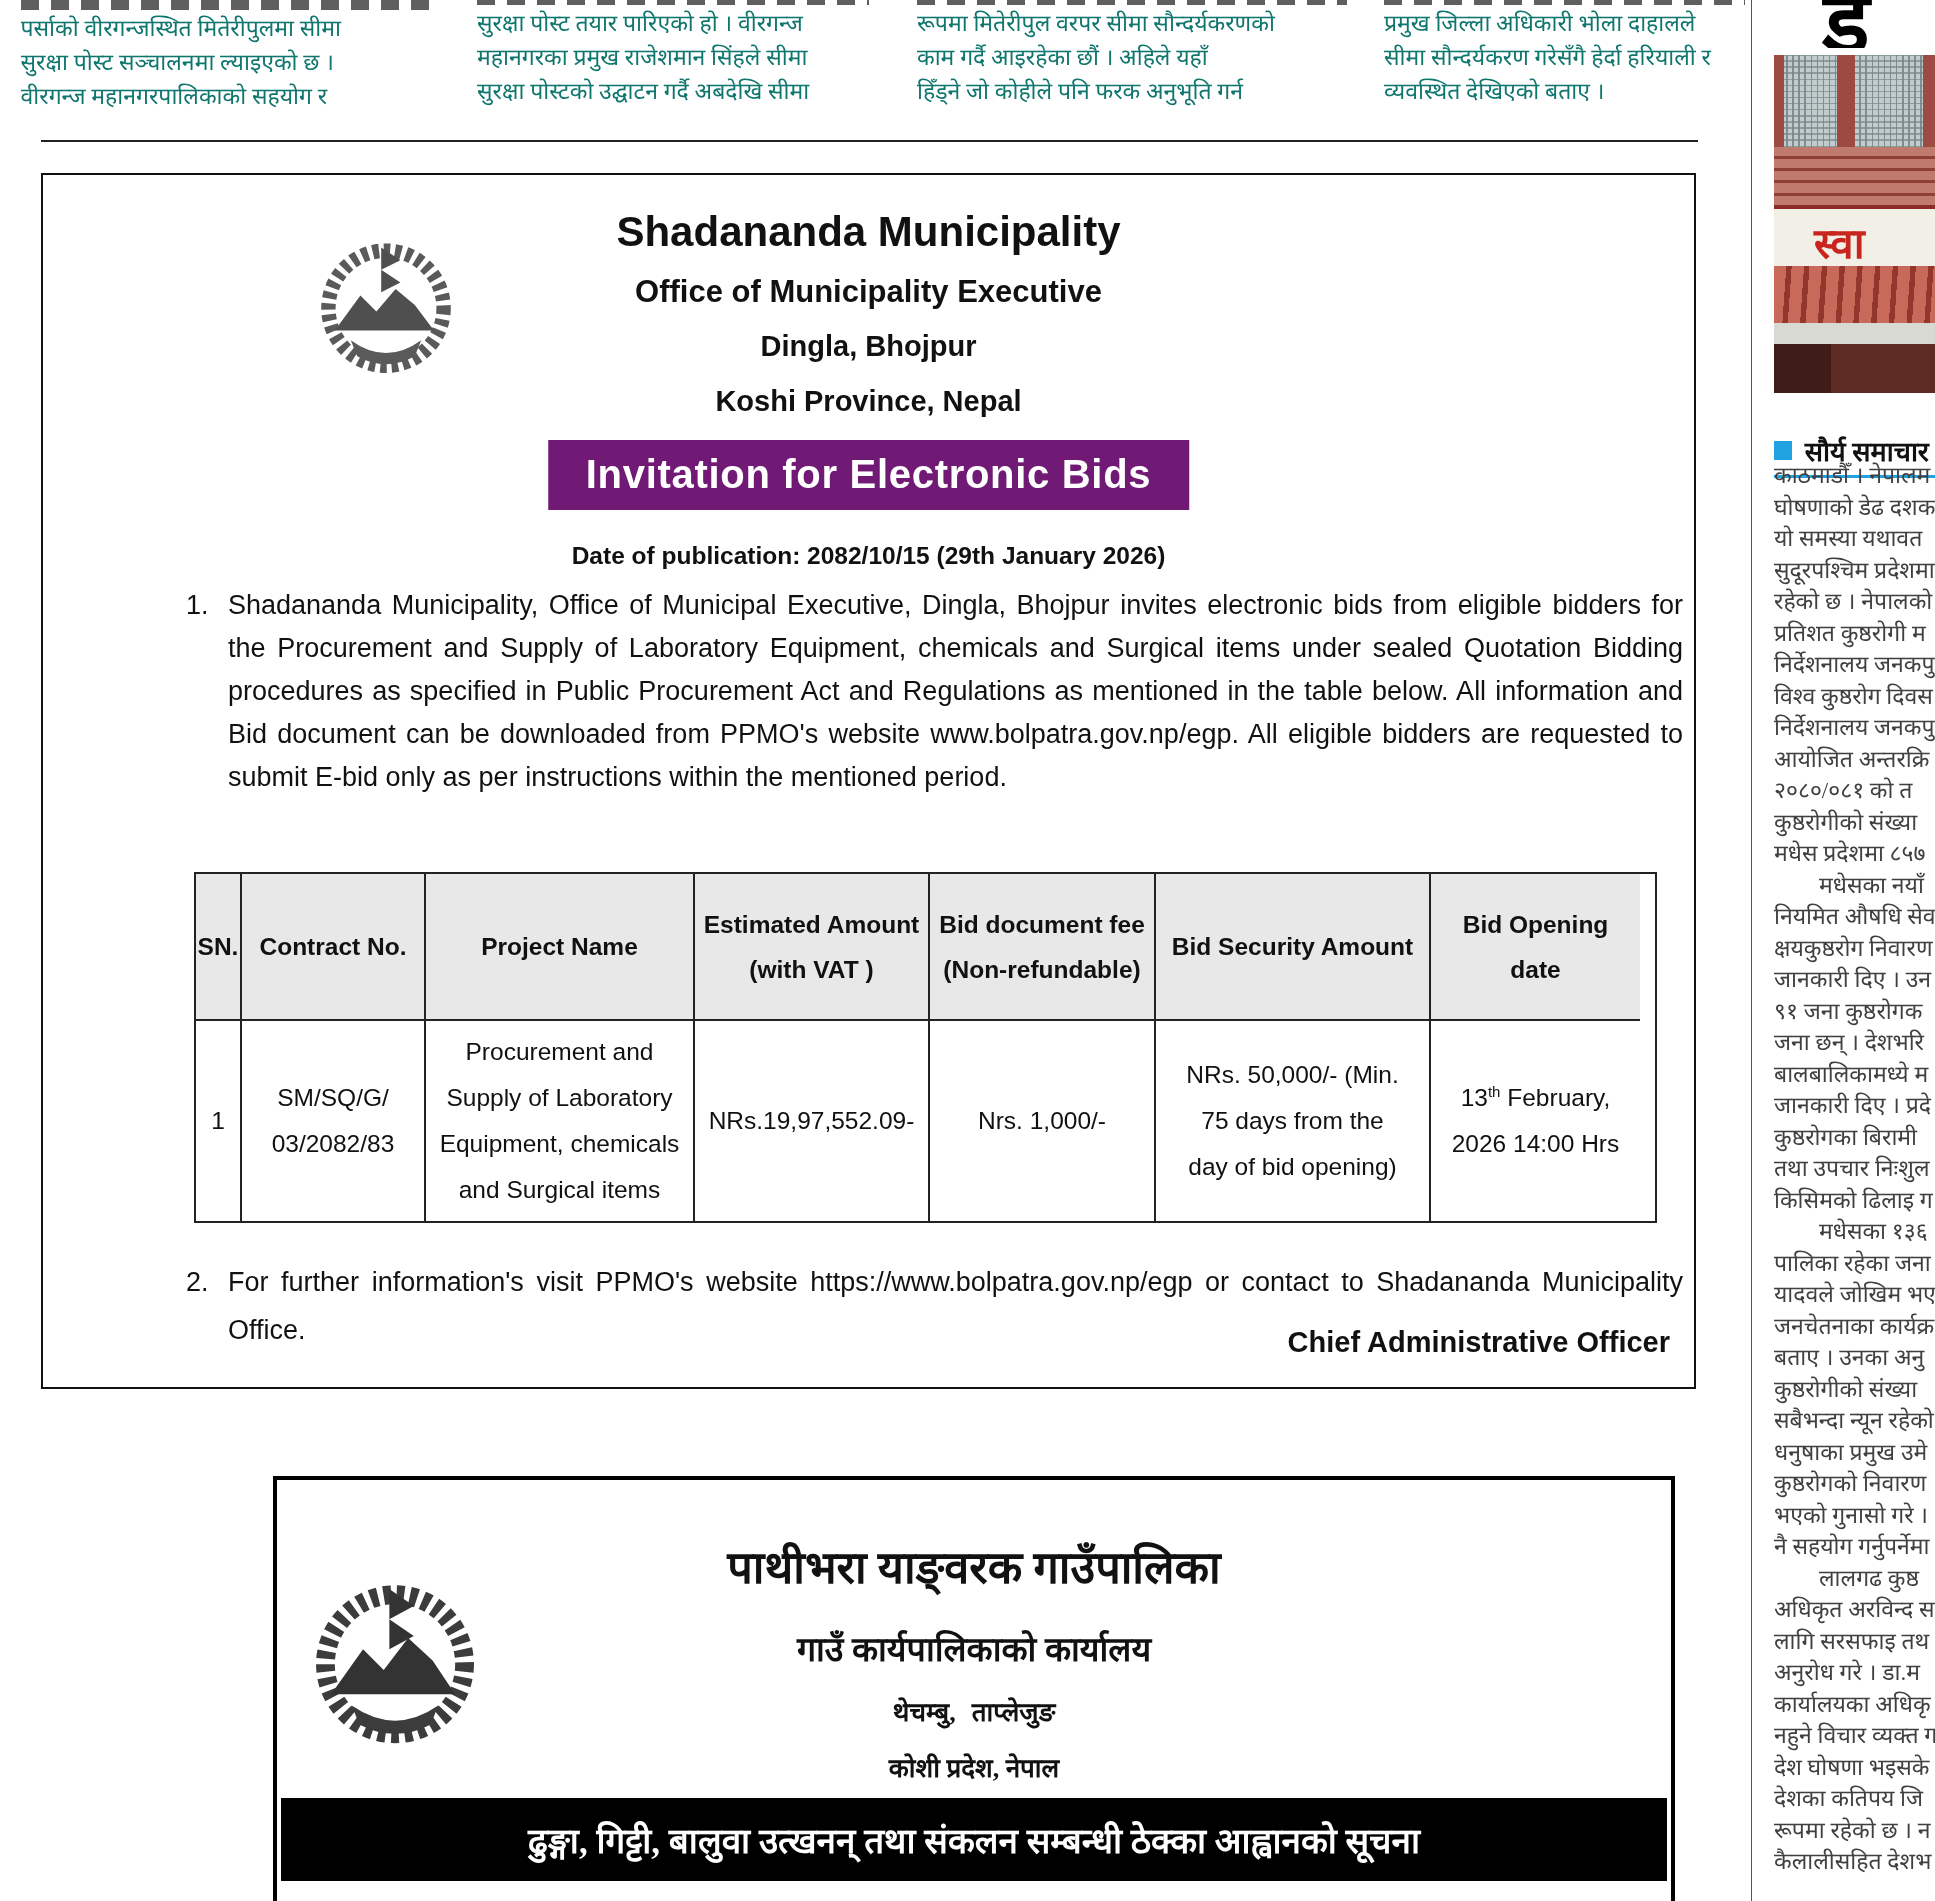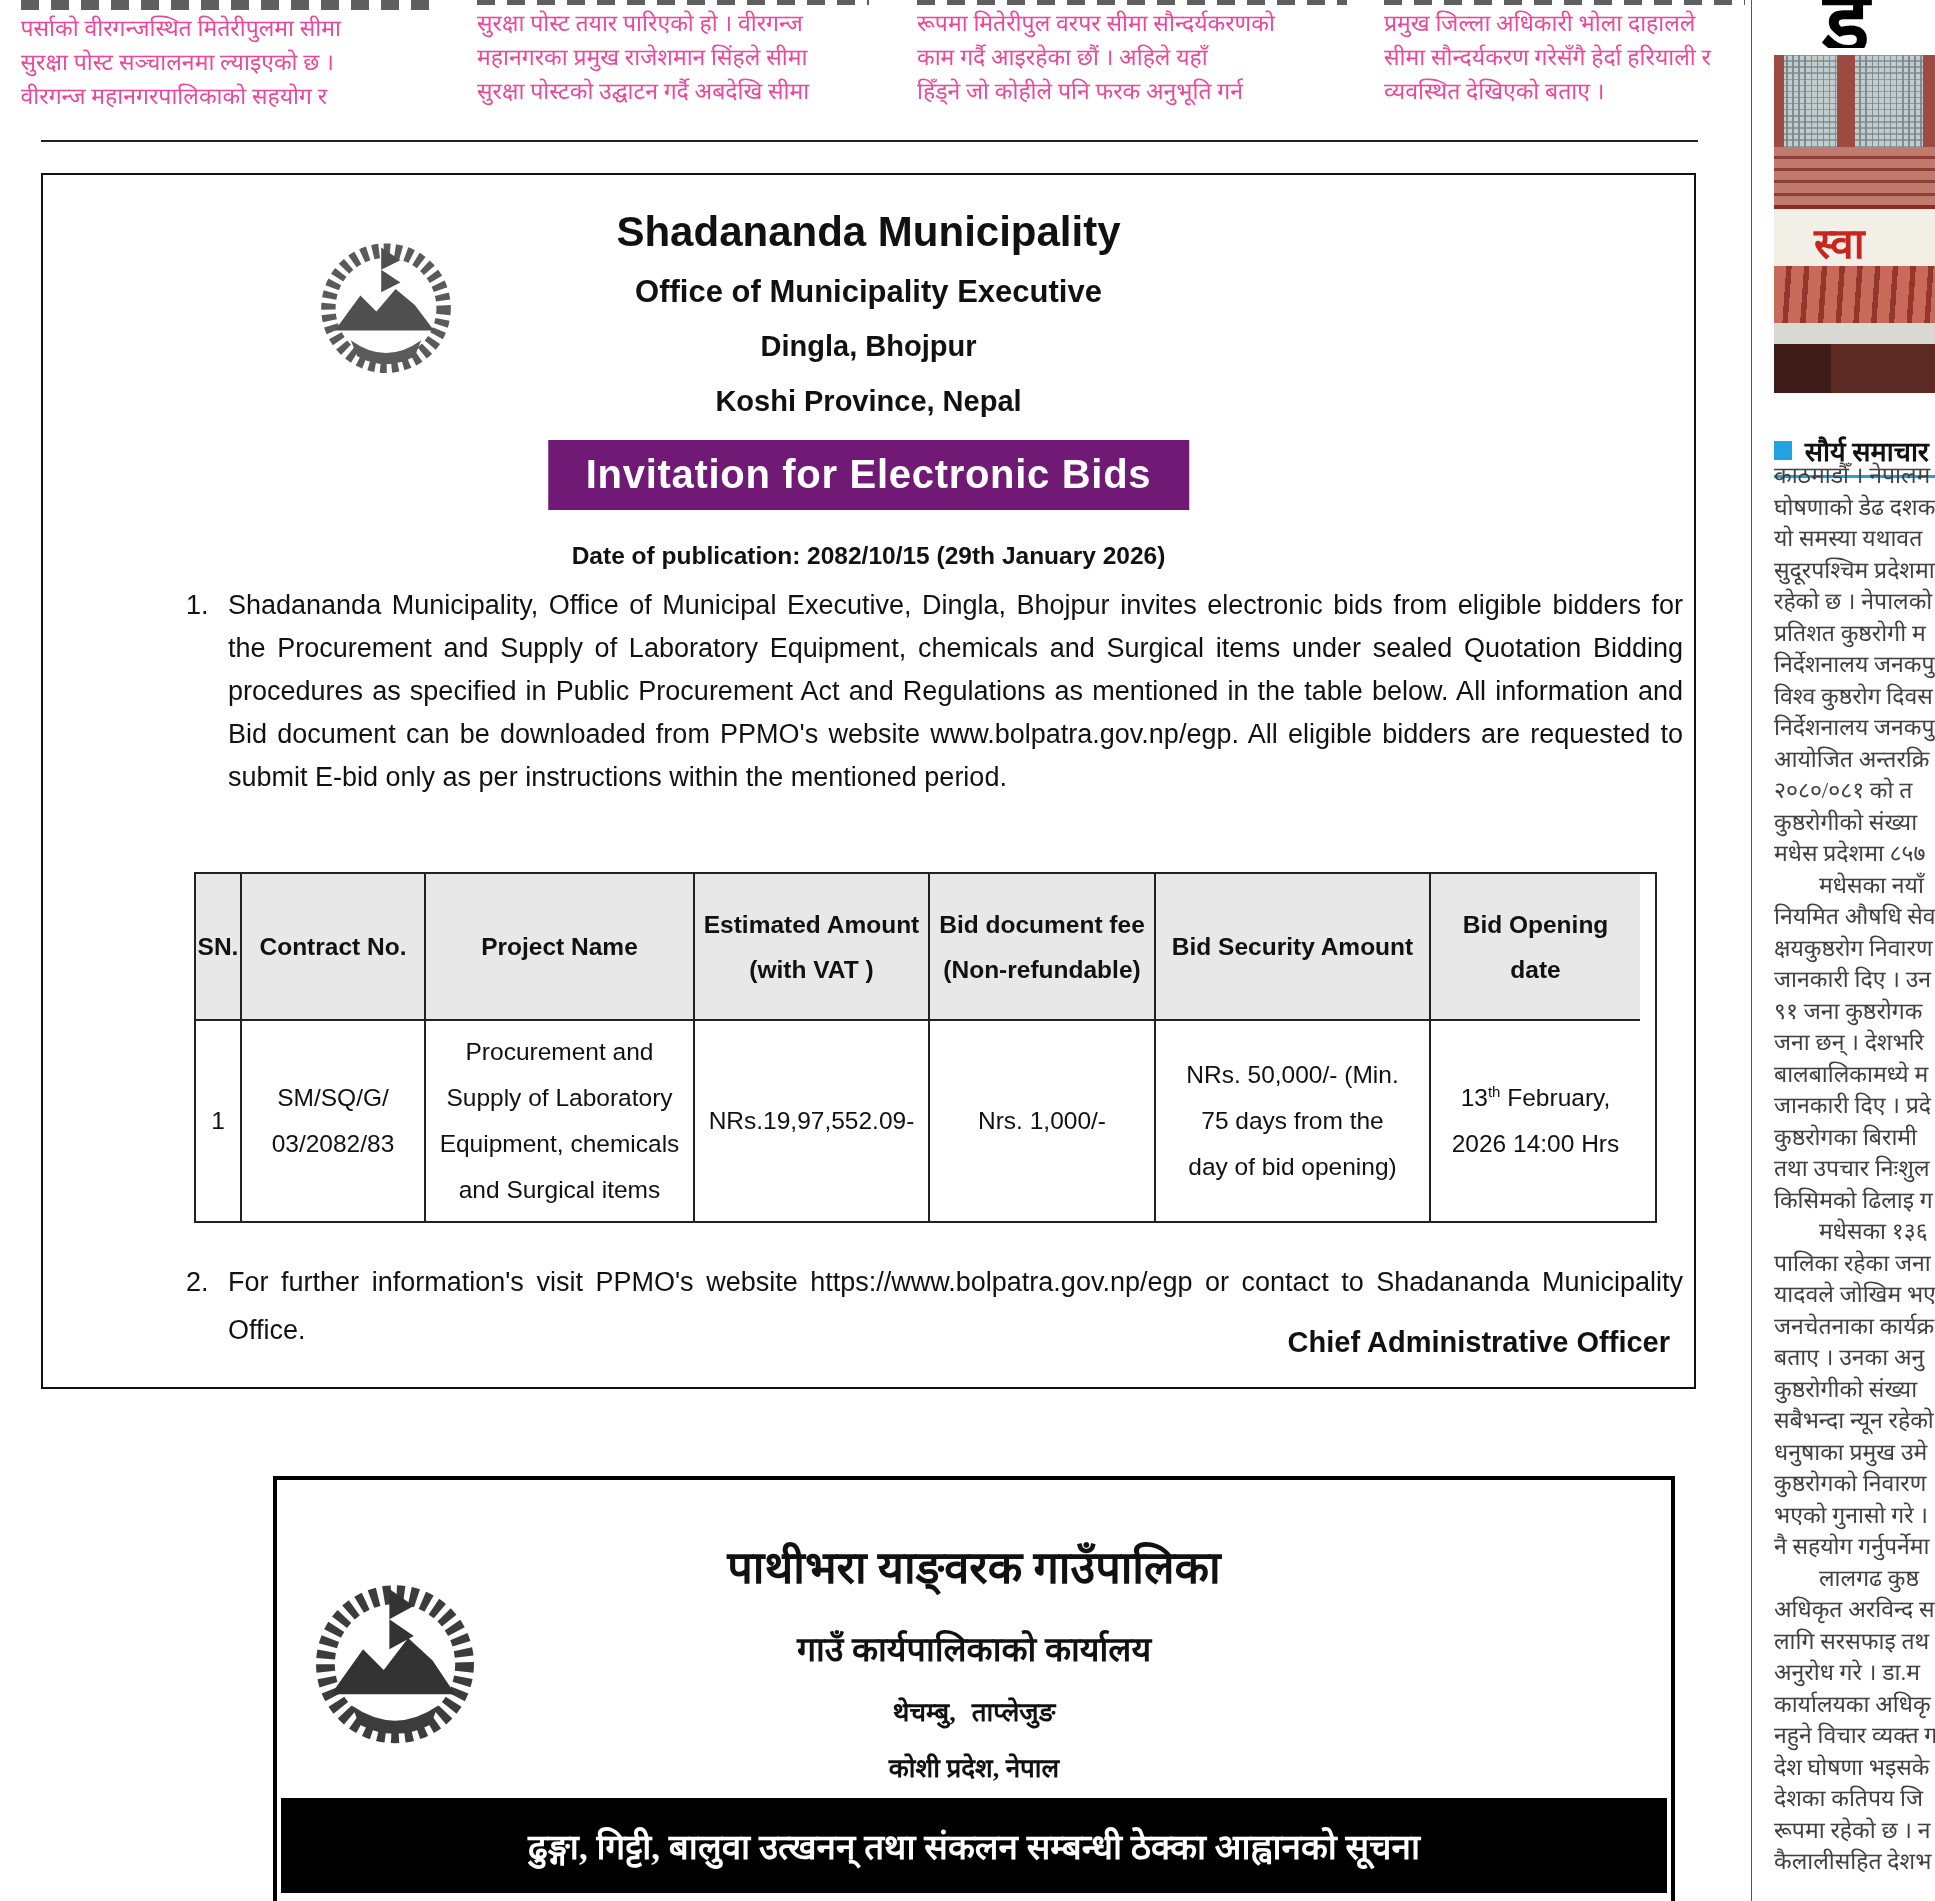--- a/index.html
+++ b/index.html
@@ -1,20 +1,20 @@
 <!DOCTYPE html>
 <html style="font-size:11px"><head>
 <meta charset="utf-8">
 <style>
   html,body{margin:0;padding:0;background:#ffffff;}
   .page{position:relative;width:1936px;height:1902px;background:#ffffff;overflow:hidden;
         font-family:"Liberation Sans",sans-serif;color:#111;}
   
   .topcol{position:absolute;top:0;font-family:"Liberation Serif",serif;font-size:23px;
-          line-height:34px;color:#ec4899;white-space:nowrap;overflow:hidden;}
+          line-height:34px;color:#0f766e;white-space:nowrap;overflow:hidden;}
   .cut-sliver{height:9.5px;overflow:hidden;margin-bottom:2.7px;opacity:.75;
       background:repeating-linear-gradient(90deg,#2a2a2a 0 17.7px,transparent 17.7px 30px);}
   
   .vrule{position:absolute;top:0;bottom:0;width:1.4px;background:#555;}
   .hsep{position:absolute;height:2px;background:#222;}
   
   .notice1{position:absolute;left:41px;top:173px;width:1651px;height:1212px;
            border:2.7px solid #111;background:#fff;}
   .n1-header{position:absolute;left:0;right:0;top:33px;text-align:center;}
   .n1-title{font-size:42px;font-weight:700;line-height:48px;}
@@ -55,21 +55,21 @@
   .n2-emblem{position:absolute;left:24px;top:78px;width:188px;height:205px;}
   .n2-h1{position:absolute;left:0;right:0;top:55px;text-align:center;
          font-size:45px;font-weight:700;}
   .n2-h2{position:absolute;left:0;right:0;top:145px;text-align:center;
          font-size:34px;font-weight:700;}
   .n2-h3{position:absolute;left:0;right:0;top:213px;text-align:center;
          font-size:26px;font-weight:700;word-spacing:9.5px;}
   .n2-h4{position:absolute;left:0;right:0;top:269px;text-align:center;
          font-size:26px;font-weight:700;}
   .n2-banner{position:absolute;left:4.1px;right:4.1px;top:318px;background:#000;color:#fff;
-             font-size:35px;font-weight:700;text-align:center;padding:24px 0;}
+             font-size:35px;font-weight:700;text-align:center;padding:18px 0;}
   
   .masthead-frag{position:absolute;left:1822px;top:-42px;width:114px;height:90px;
                  overflow:hidden;font-family:"Liberation Serif",serif;
                  font-size:89px;font-weight:700;color:#000;}
   .photo{position:absolute;left:1774px;top:55px;width:162px;height:338px;overflow:hidden;}
   .ph-windows{position:relative;height:92px;
       background:
         repeating-linear-gradient(90deg,rgba(120,135,138,.9) 0 1.4px,transparent 1.4px 6.1px),
         repeating-linear-gradient(0deg,rgba(120,135,138,.7) 0 1.4px,transparent 1.4px 6.1px),
         #c2cccd;}

